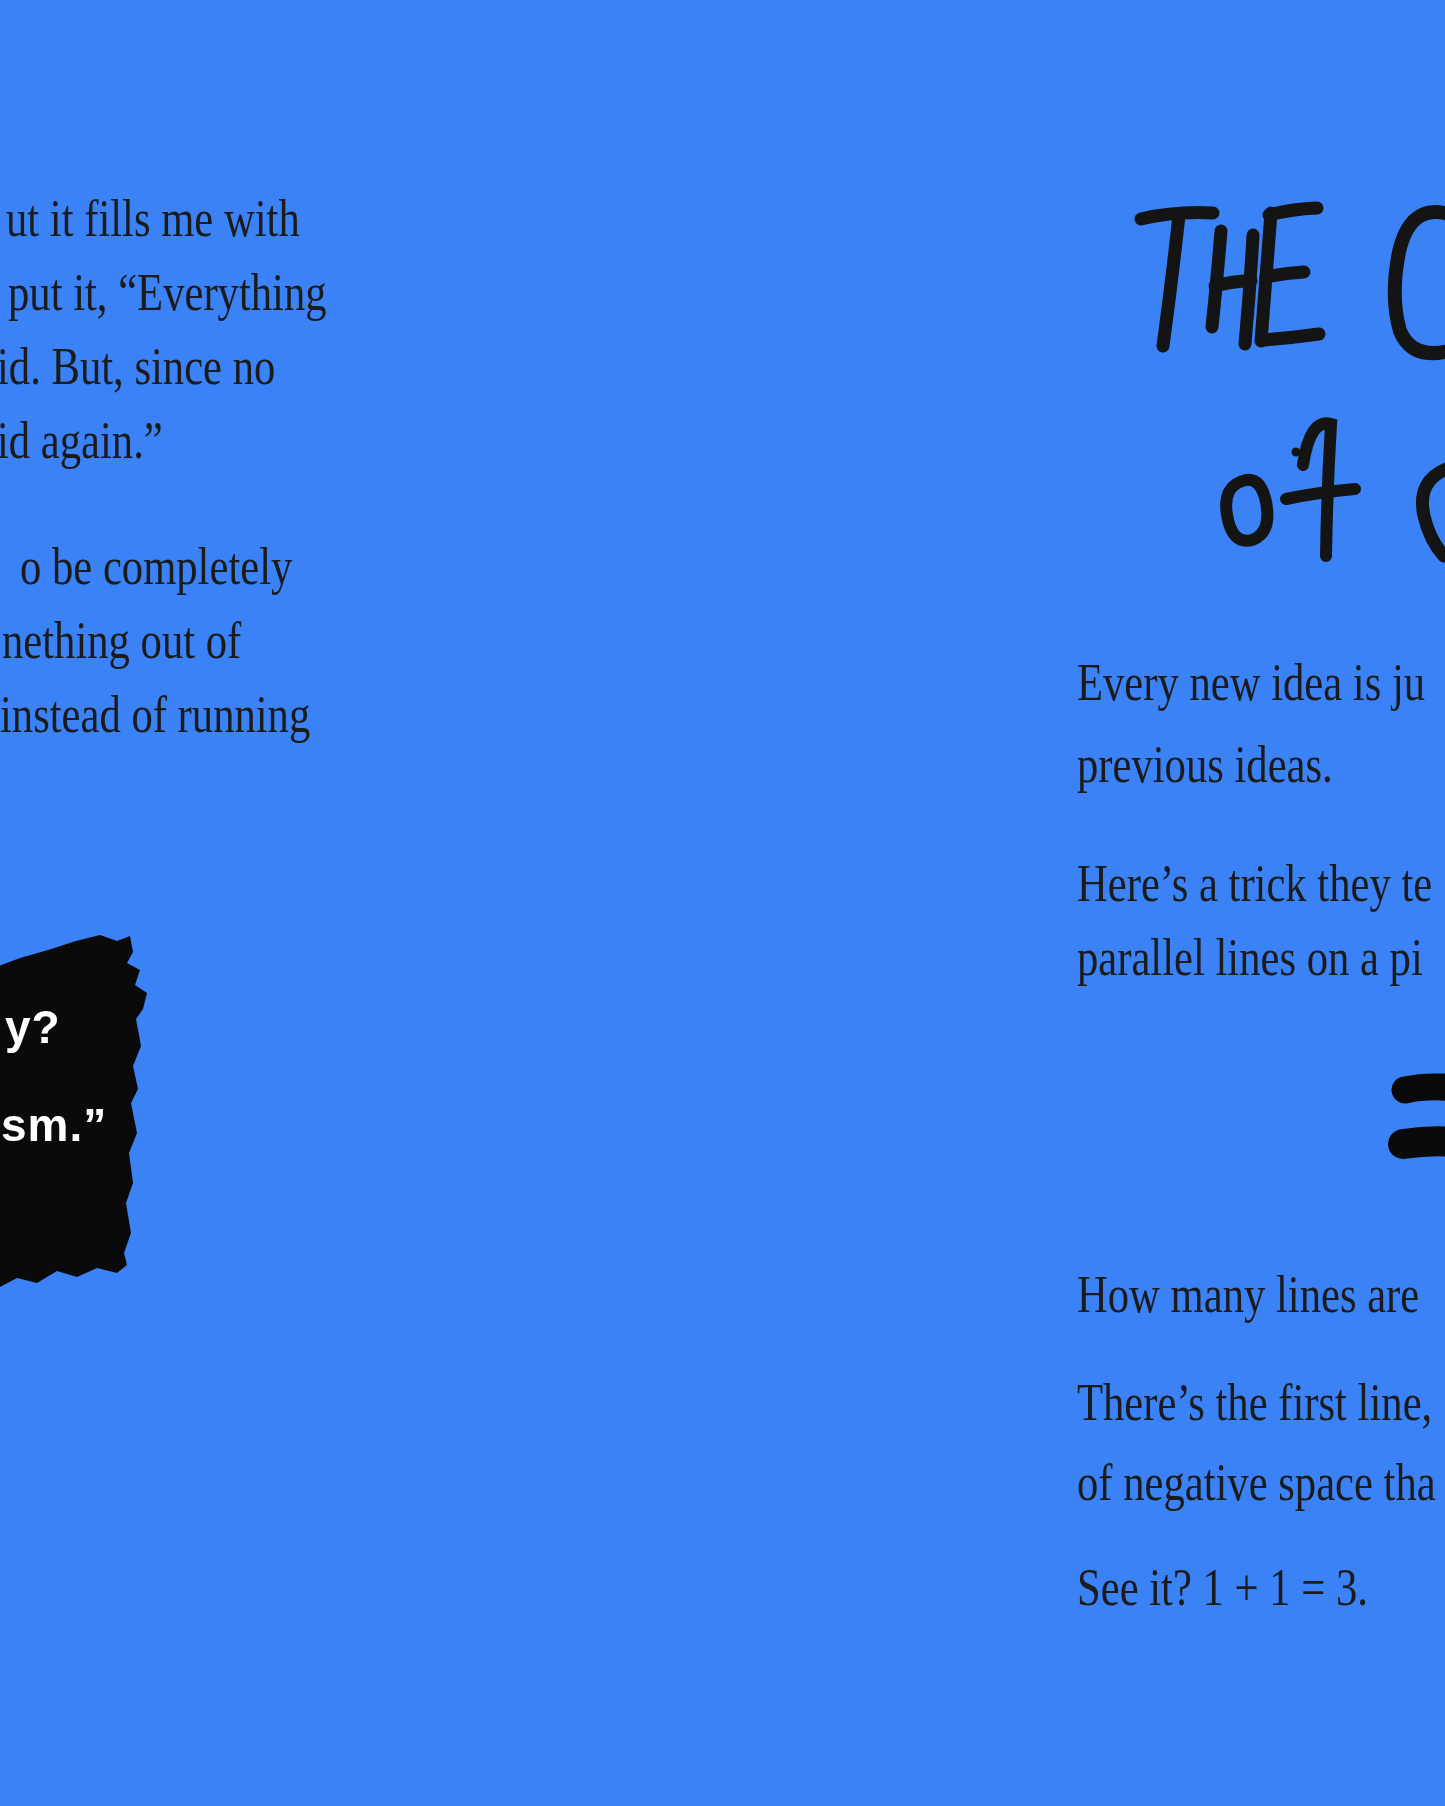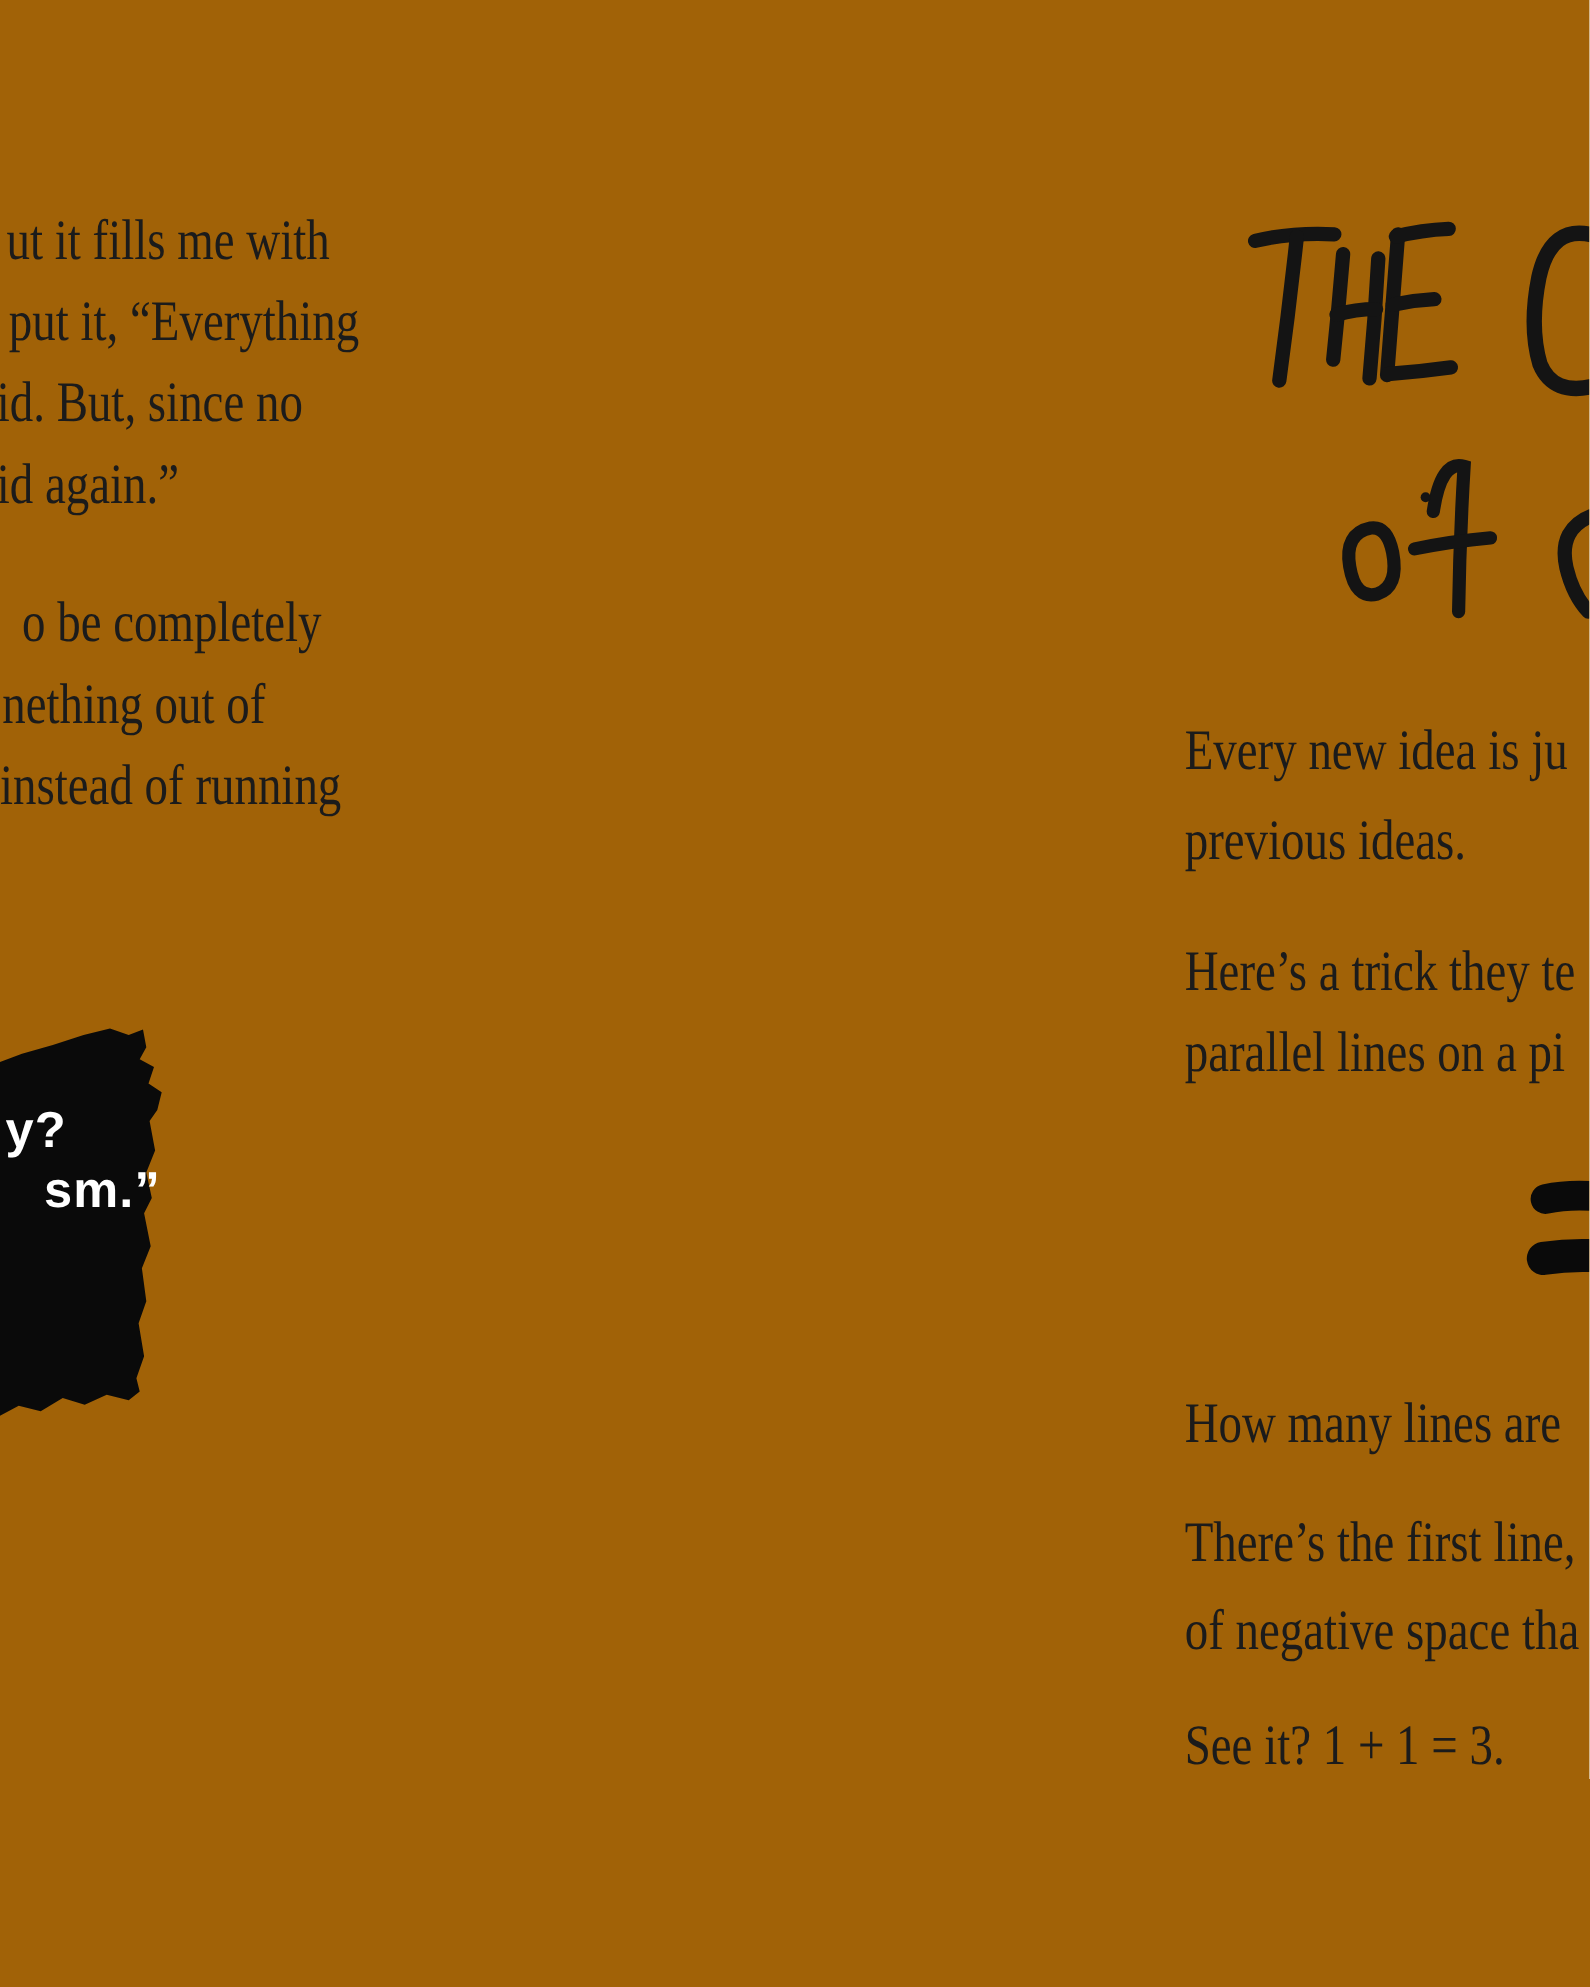--- a/index.html
+++ b/index.html
@@ -1,18 +1,18 @@
 <!DOCTYPE html>
 <html><head>
 <meta charset="utf-8">
 <style>
   html,body { margin:0; padding:0; background:#ffffff; }
   .page {
     position:relative; width:1445px; height:1806px;
-    background:#a16207; overflow:hidden;
+    background:#3b82f6; overflow:hidden;
     font-family:"Liberation Serif", serif;
   }
   .bodyline {
     position:absolute; white-space:nowrap;
     font-size:52px; line-height:1; color:#1b1b1b;
     transform:scaleX(0.82); transform-origin:0 0;
   }
   .quote-text {
     position:absolute; white-space:nowrap;
     font-family:"Liberation Sans", sans-serif;
@@ -36,21 +36,21 @@
     <div class="bodyline" style="left:-3px; top:341px;">id. But, since no</div>
     <div class="bodyline" style="left:-3px; top:415px;">id again.”</div>
     <div class="bodyline" style="left:20px; top:541px;">o be completely</div>
     <div class="bodyline" style="left:2px;  top:615px;">nething out of</div>
     <div class="bodyline" style="left:0px;  top:689px;">instead of running</div>
 
     <svg class="art" style="left:0; top:925px;" width="160" height="370" viewBox="0 925 160 370" aria-hidden="false">
       <polygon fill="#0a0a0a" points="-12,970 20,958 48,950 76,941 100,935 117,941 130,936 133,952 127,963 140,970 135,985 147,993 143,1009 136,1019 141,1046 133,1066 138,1089 131,1103 137,1133 129,1153 133,1183 126,1203 131,1233 124,1253 127,1265 117,1273 97,1268 77,1277 57,1271 37,1283 17,1278 0,1287 -12,1289"></polygon>
     </svg>
     <div class="quote-text" style="left:5px; top:1004px;">y?</div>
-    <div class="quote-text" style="left:1px; top:1058px;margin-left:39px;">sm.”</div>
+    <div class="quote-text" style="left:1px; top:1102px;">sm.”</div>
   </div>
 
   <div>
 
     <span class="sr-only">THE G</span>
     <span class="sr-only">of I</span>
     <svg class="art" style="left:1080px; top:170px;" width="365" height="430" viewBox="1080 170 365 430" fill="none" stroke="#141414" stroke-width="13" stroke-linecap="round" aria-label="THE G">
 
       <path d="M1141,219 Q1175,211 1213,213"></path>
       <path d="M1179,215 Q1172,280 1163,346"></path>

